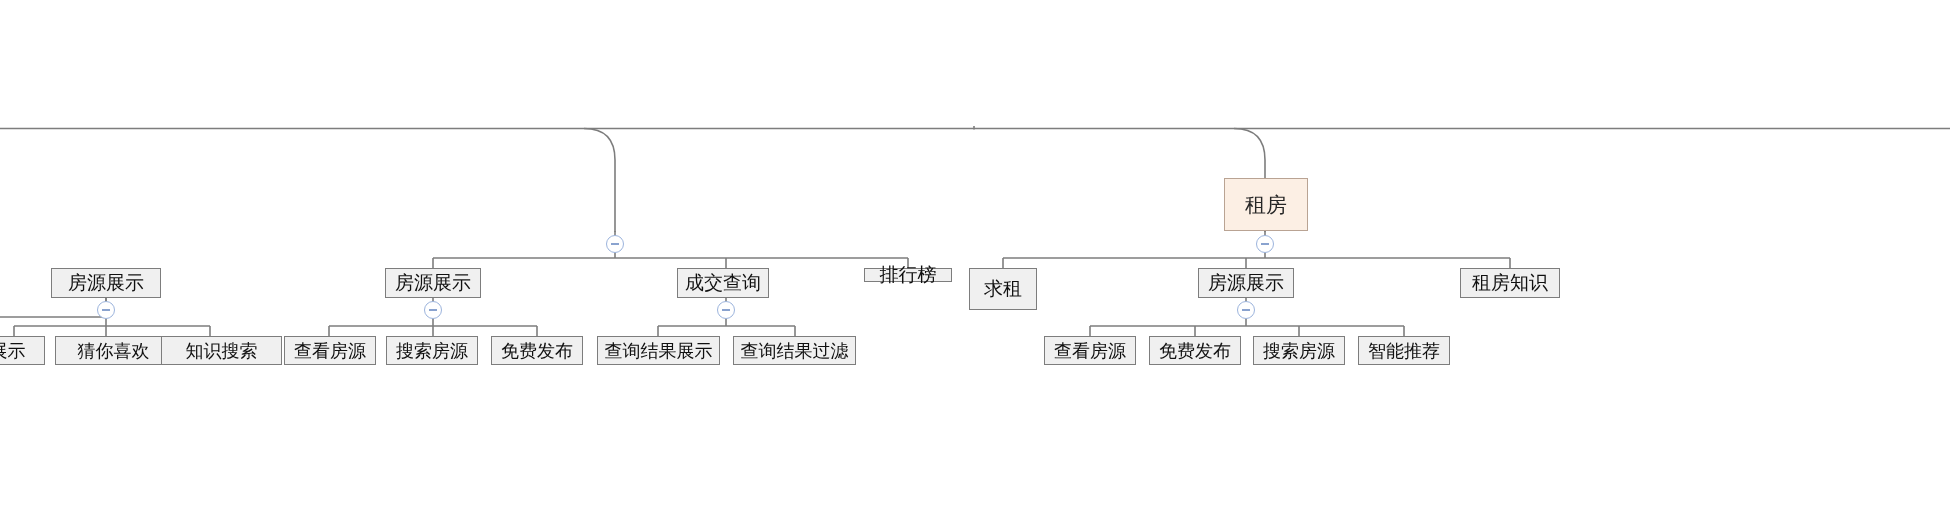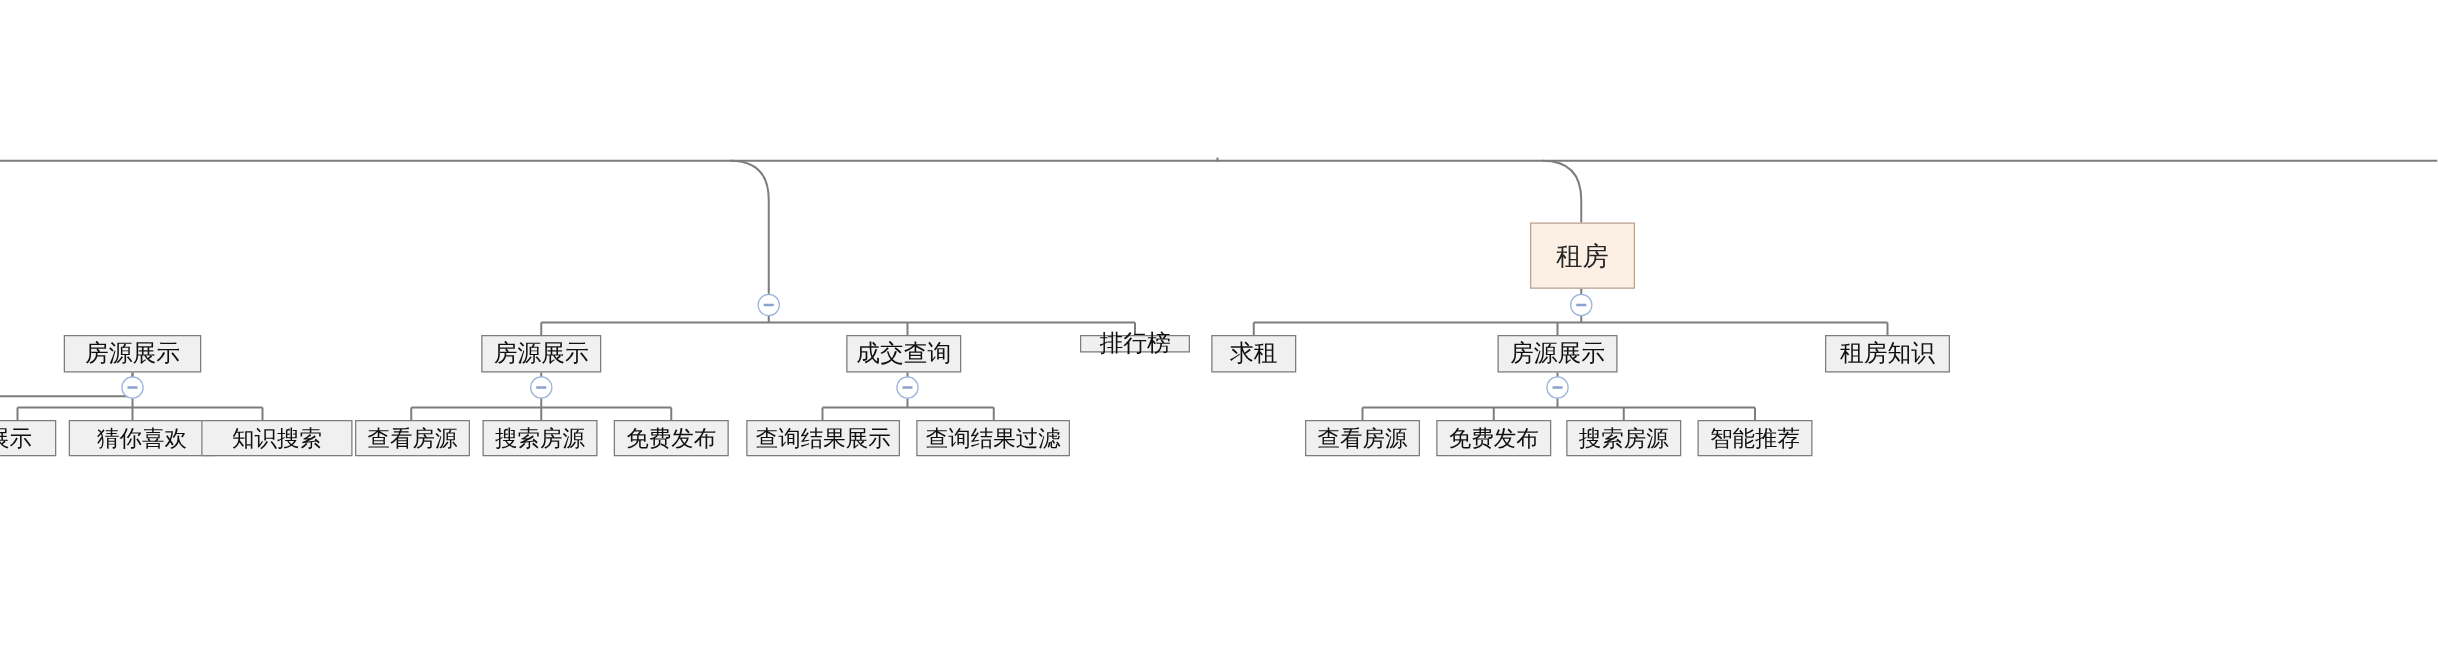--- a/index.html
+++ b/index.html
@@ -162,21 +162,21 @@
   </div>
 
   <div class="node plain" style="left:677px; top:268px; width:92px; height:30px;">
     <span>成交查询</span>
   </div>
 
   <div class="node plain" style="left:864px; top:268px; width:88px; height:14px;">
     <span>排行榜</span>
   </div>
 
-  <div class="node plain" style="left:969px; top:268px; width:68px; height:30px;">
+  <div class="node plain" style="left:969px; top:268px; width:68px; height:42px;">
     <span>求租</span>
   </div>
 
   <div class="node plain" style="left:1198px; top:268px; width:96px; height:30px;">
     <span>房源展示</span>
   </div>
 
   <div class="node plain" style="left:1460px; top:268px; width:100px; height:30px;">
     <span>租房知识</span>
   </div>

